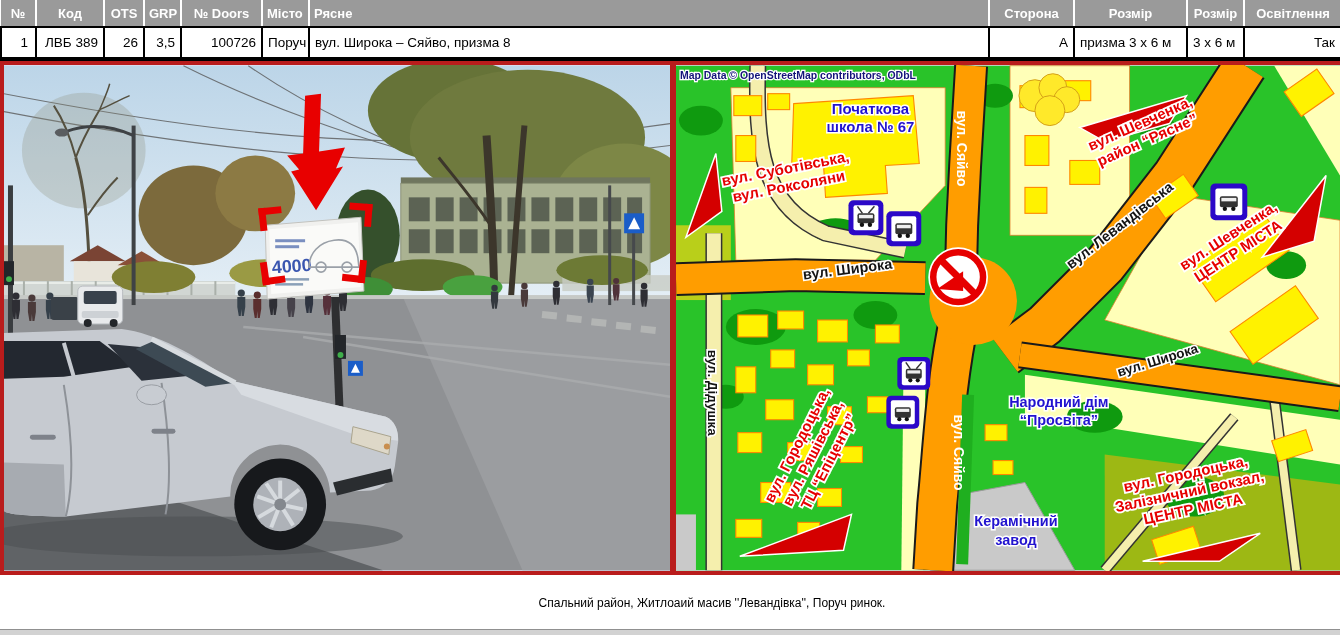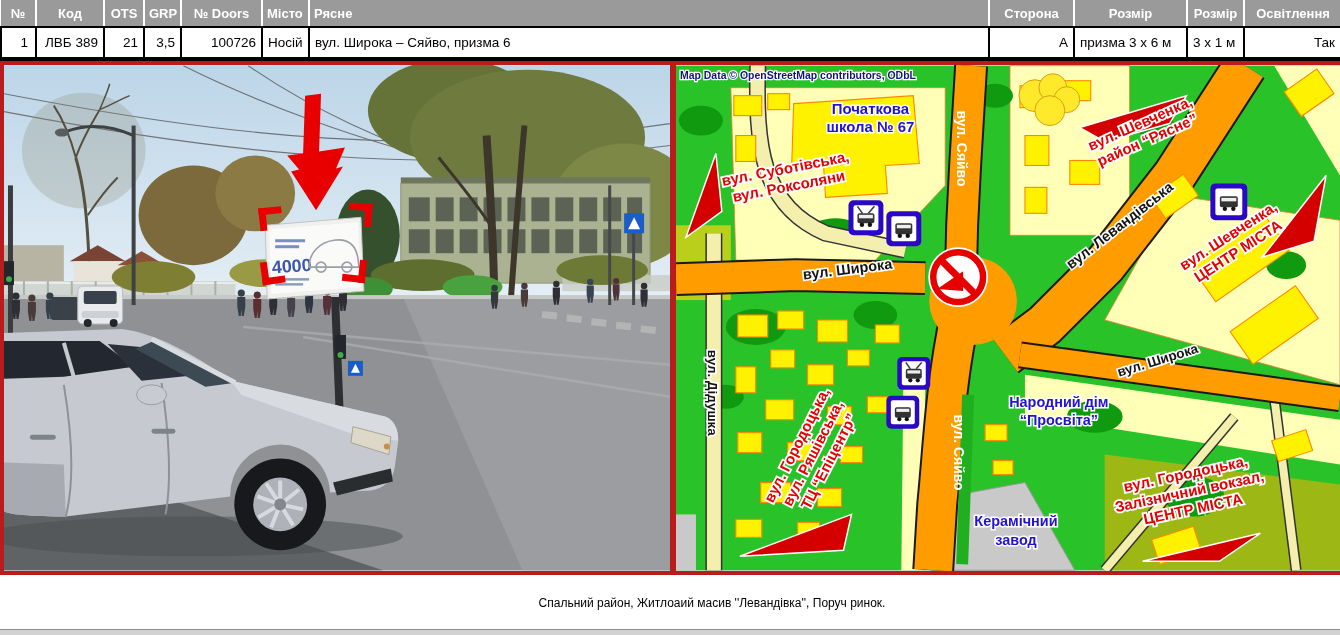--- a/index.html
+++ b/index.html
@@ -62,28 +62,28 @@
       <th>Сторона</th>
       <th>Розмір</th>
       <th>Розмір</th>
       <th>Освітлення</th>
     </tr>
   </thead>
   <tbody>
     <tr>
       <td class="num">1</td>
       <td>ЛВБ 389</td>
-      <td>21</td>
+      <td>26</td>
       <td>3,5</td>
       <td>100726</td>
-      <td class="al">Носій</td>
-      <td class="al">вул. Широка – Сяйво, призма 6</td>
+      <td class="al">Поруч</td>
+      <td class="al">вул. Широка – Сяйво, призма 8</td>
       <td>А</td>
       <td class="al">призма 3 х 6 м</td>
-      <td class="al">3 х 1 м</td>
+      <td class="al">3 х 6 м</td>
       <td>Так</td>
     </tr>
   </tbody>
 </table>
 
 <div class="imgbox" id="photo-wrap">
 <svg width="666" height="506" viewBox="0 0 668 506">
   <defs>
     <linearGradient id="sky" x1="0" y1="0" x2="0" y2="1">
       <stop offset="0" stop-color="#bcd5e8"></stop>

